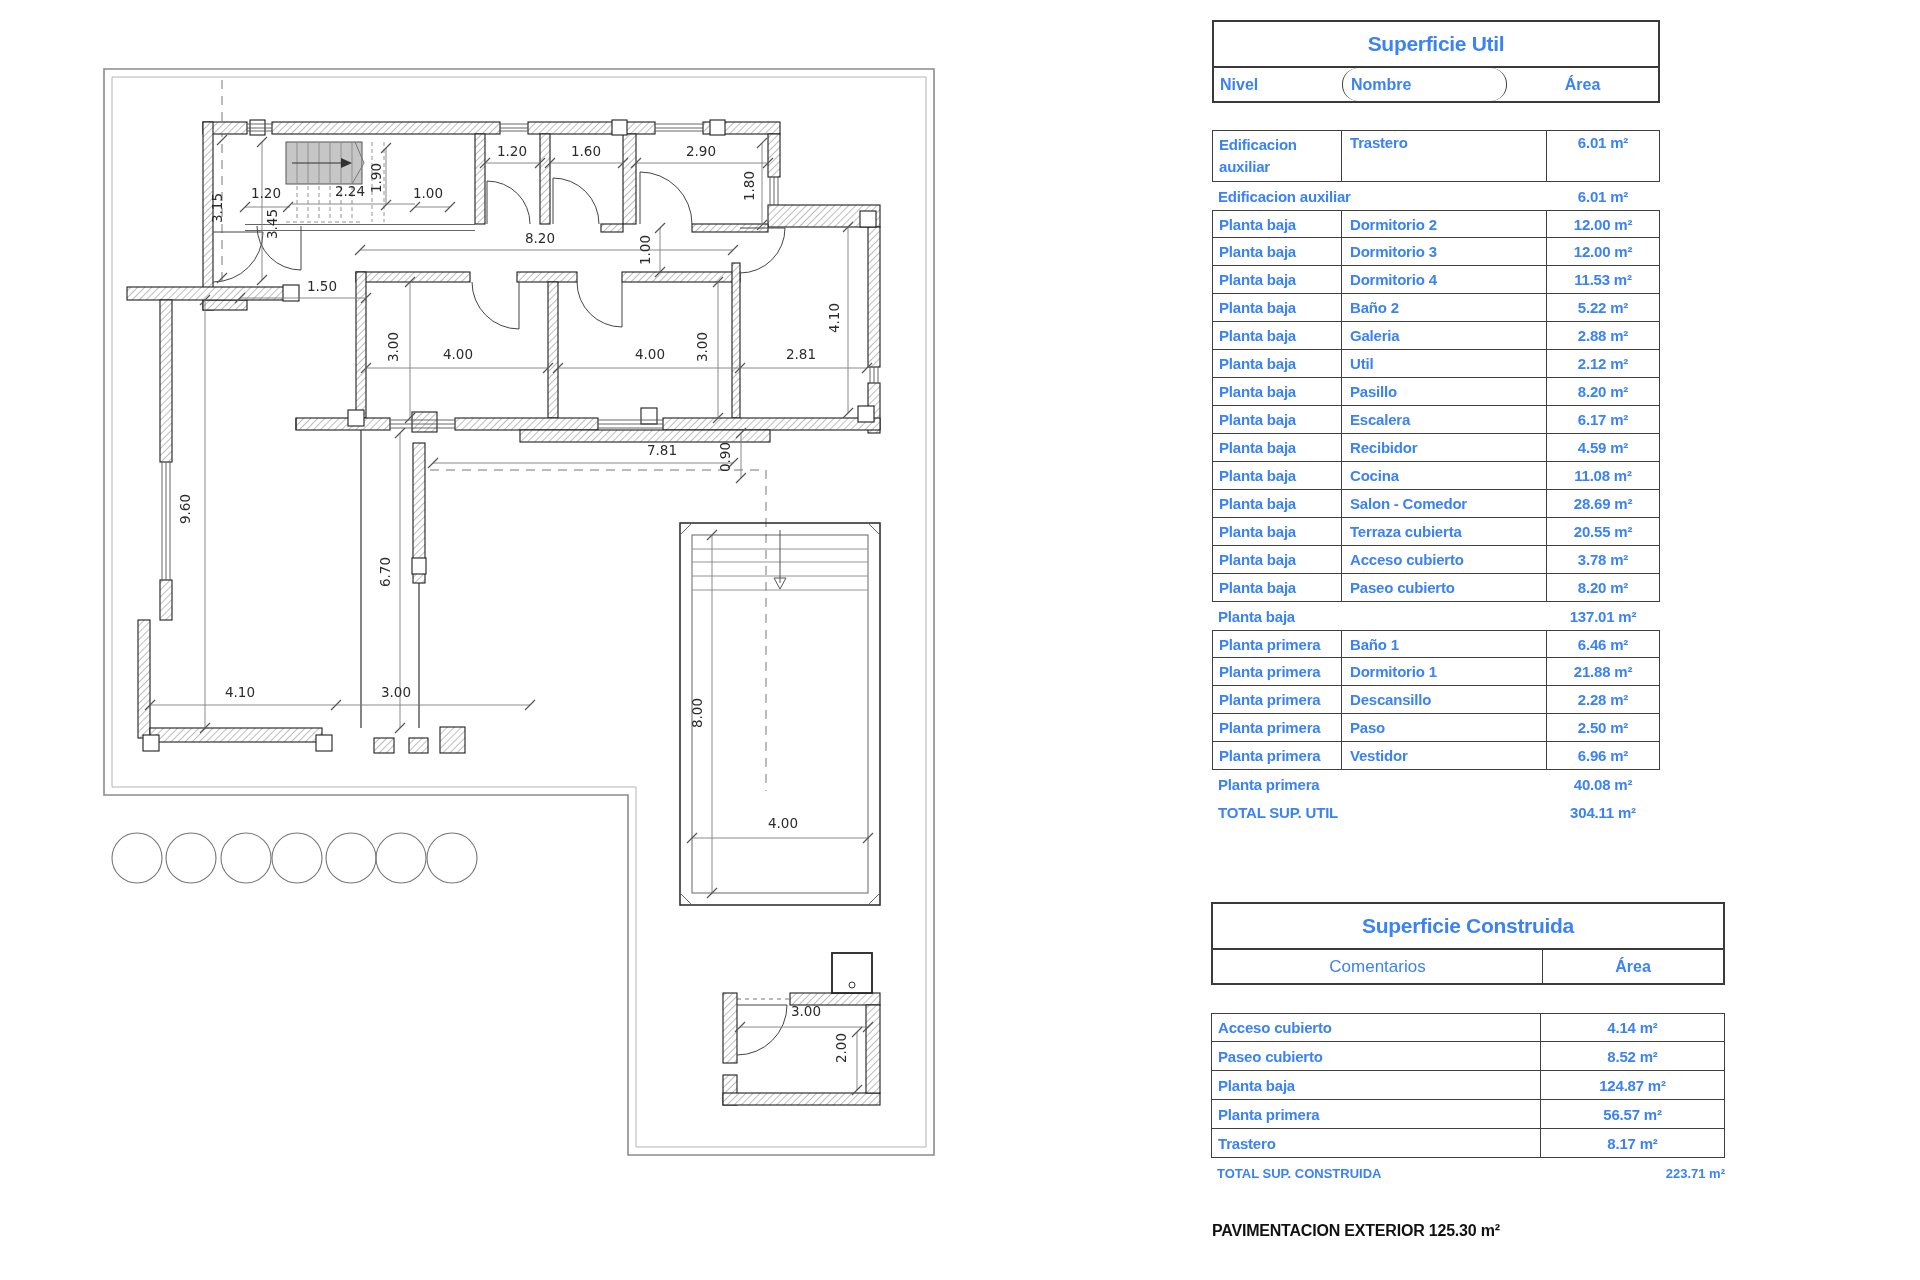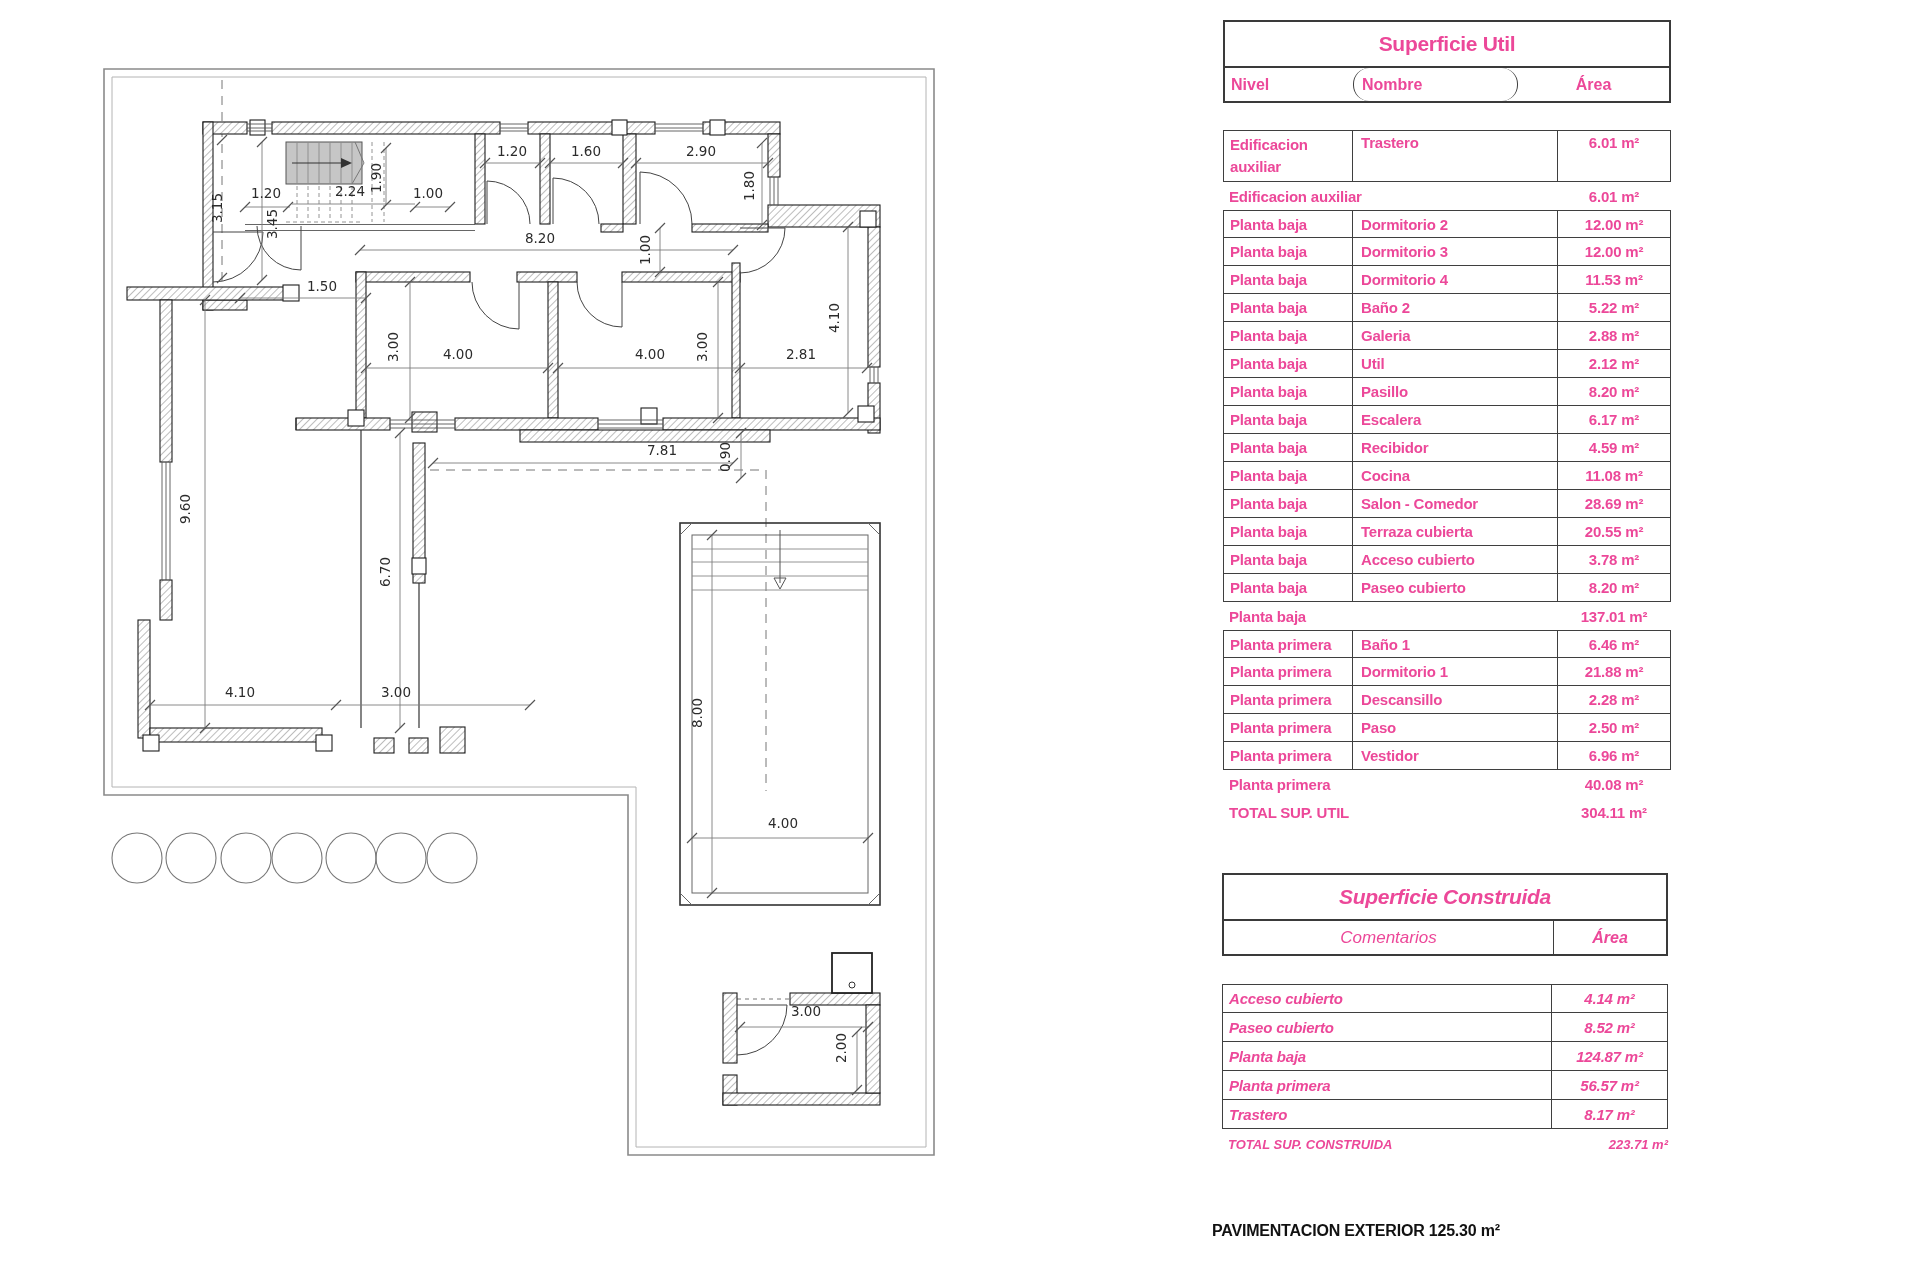--- a/index.html
+++ b/index.html
@@ -1,21 +1,21 @@
 <!DOCTYPE html>
 <html><head>
 <meta charset="utf-8">
 <style>
   html,body{margin:0;padding:0;background:#fff;}
   body{width:1920px;height:1280px;position:relative;font-family:"Liberation Sans",sans-serif;overflow:hidden;}
   #plan-wrap{position:absolute;left:0;top:0;width:980px;height:1280px;}
   
-  .tbl{position:absolute;color:#ec4899;margin-left:11px;}
+  .tbl{position:absolute;color:#3b82f6;}
   #tbl-util{left:1212px;top:20px;width:448px;}
-  #tbl-cons{left:1211px;top:873px;width:446px;font-style:italic;}
+  #tbl-cons{left:1211px;top:902px;width:514px;}
   .t-title{height:44px;border:2px solid #3a3a3a;display:flex;align-items:center;justify-content:center;
            font-size:21px;font-weight:bold;letter-spacing:-0.3px;}
   .t-head{display:flex;border:2px solid #3a3a3a;border-top:none;height:33px;font-weight:bold;font-size:16px;align-items:center;justify-content:flex-end;}
   .t-gap{height:27px;}
   .hc1{width:128px;padding-left:6px;box-sizing:border-box;}
   .hc2{width:165px;padding-left:8px;box-sizing:border-box;border-left:1.6px solid #3f3f3f;border-right:1.6px solid #3f3f3f;align-self:stretch;display:flex;align-items:center;border-radius:16px;}
   .hc3{flex:1;text-align:center;}
   .row3{display:flex;border:1.6px solid #3f3f3f;font-weight:bold;font-size:15px;letter-spacing:-0.2px;align-items:center;min-height:28px;box-sizing:border-box;}
   .row3.ntop{border-top:none;}
   .row3 .c1{width:128px;padding-left:6px;box-sizing:border-box;}

